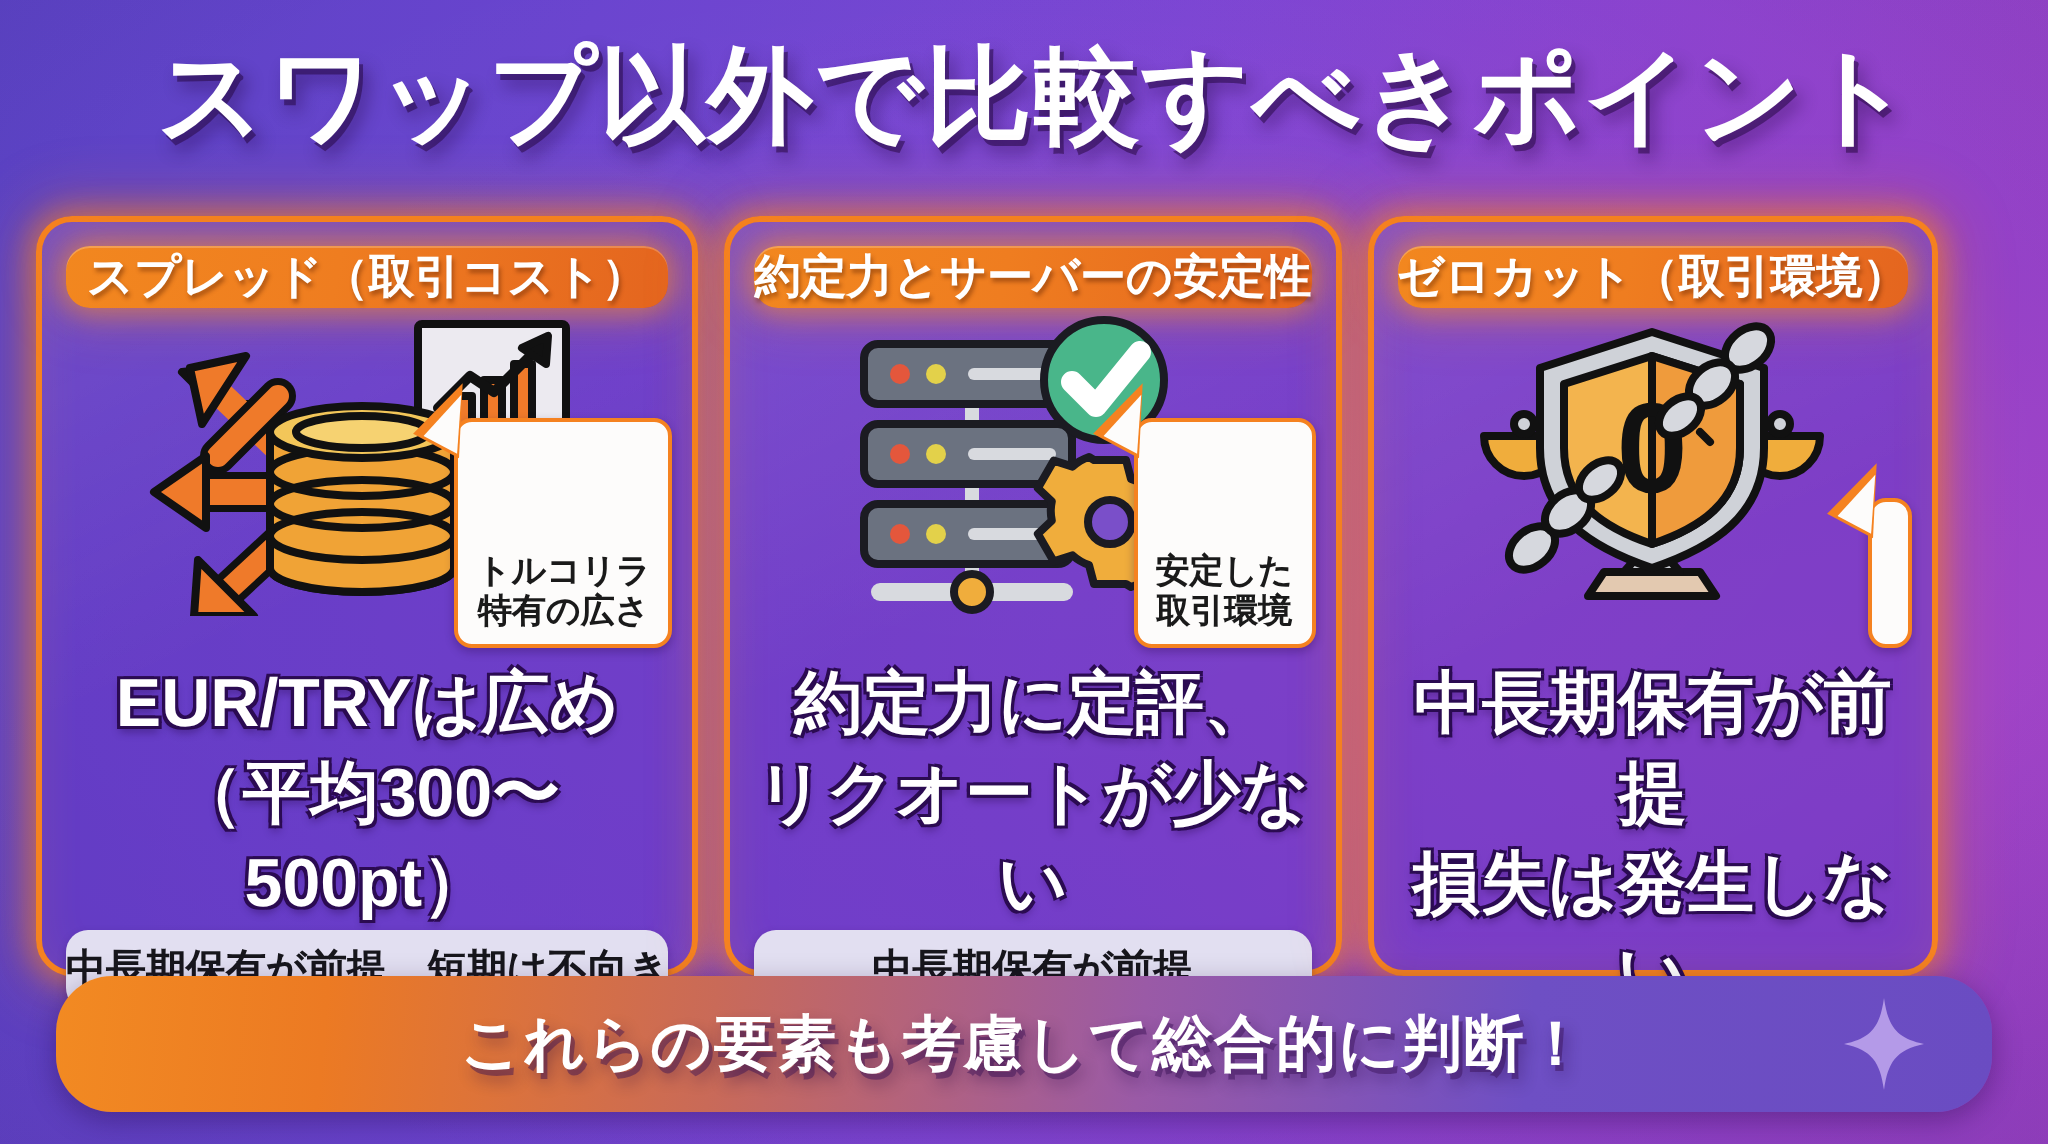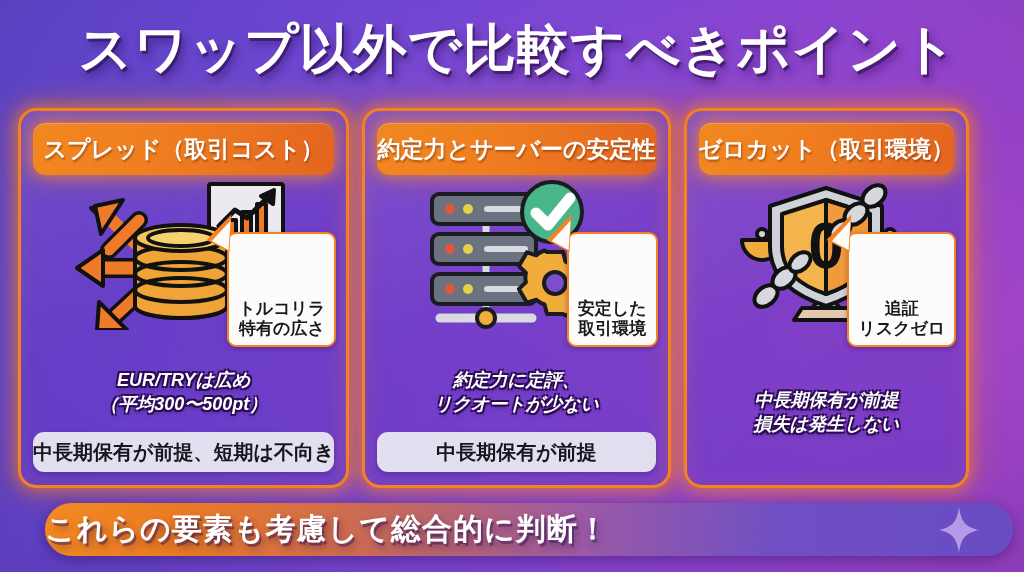--- a/index.html
+++ b/index.html
@@ -149,37 +149,36 @@
     border-left: 7px solid transparent;
     border-right: 12px solid transparent;
     border-bottom: 27px solid #fdfcfb;
     transform: rotate(28deg);
   }
 
   
   .card-body {
     margin-top: 22px;
     text-align: center;
-    font-size: 18px;
+    font-size: 34px;
     font-weight: 700;
     color: #ffffff;
     line-height: 1.32;
     white-space: pre-line;
     letter-spacing: 0px;
     text-shadow:
       -1.6px -1.6px 0 #2b0b52,
        1.6px -1.6px 0 #2b0b52,
       -1.6px  1.6px 0 #2b0b52,
        1.6px  1.6px 0 #2b0b52,
        0 3px 4px rgba(30,5,60,0.4);
     flex: 1 1 auto;
     display:flex;
     align-items:center;
     justify-content:center;
-    font-style:italic;
   }
 
   
   .card-foot {
     width: 100%;
     min-height: 40px;
     border-radius: 11px;
     background: #e2dff1;
     display: flex;
     align-items: center;
@@ -187,29 +186,30 @@
     color: #17161c;
     font-size: 20px;
     font-weight: 700;
     white-space: nowrap;
     box-shadow: 0 2px 4px rgba(40,10,70,0.25);
   }
 
   
   .banner {
     position: absolute;
-    left: 45px;
+    left: 28px;
     bottom: 16px;
     width: 968px;
-    height: 53px;
+    height: 68px;
     border-radius: 28px;
     background: linear-gradient(95deg, #f28a22 0%, #ec7a23 14%, #c96a58 34%, #9a5aa6 56%, #6e4fc4 76%, #6a4cc2 100%);
     box-shadow: 0 4px 14px rgba(30,5,60,0.35);
     display: flex;
     align-items: center;
+    justify-content: center;
     position: absolute;
   }
   .banner-text {
     font-size: 30px;
     font-weight: 700;
     color: #ffffff;
     letter-spacing: 1px;
     text-shadow:
       2px 3px 0 rgba(55,15,85,0.45),
       3px 5px 8px rgba(30,5,60,0.45);
@@ -386,22 +386,20 @@
             <g fill="none" stroke="#111" stroke-width="4">
               <ellipse cx="32" cy="116" rx="13" ry="9" transform="rotate(-40 32 116)" fill="#d6d8de"></ellipse>
               <ellipse cx="50" cy="98" rx="13" ry="9" transform="rotate(-40 50 98)" fill="#d6d8de"></ellipse>
               <ellipse cx="66" cy="82" rx="12" ry="8" transform="rotate(-40 66 82)" fill="#d6d8de"></ellipse>
             </g>
           </g>
         </svg>
         <div class="callout">
           <span class="tail"></span>
           <span class="tail-in"></span>
-          <span>追証
-リスクゼロ</span>
         </div>
       </div>
 
       <div class="card-body">中長期保有が前提
 損失は発生しない</div>
     </div>
 
   </div>
 
   <div class="banner">

